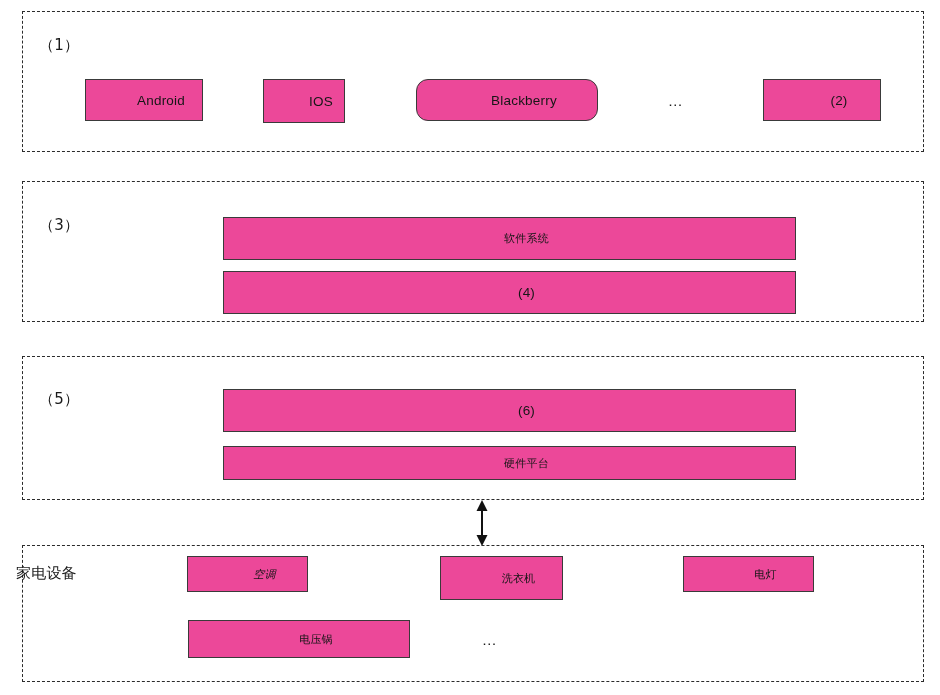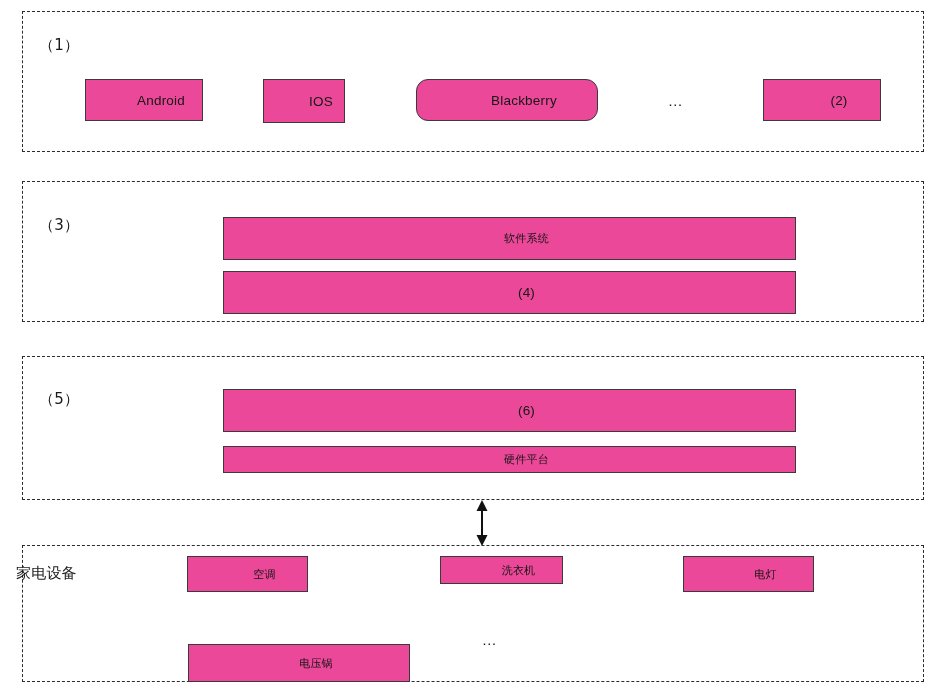--- a/index.html
+++ b/index.html
@@ -104,36 +104,36 @@
   <div class="node cjk" style="left:223px; top:217px; width:573px; height:43px;">软件系统</div>
 
   <div class="node" style="left:223px; top:271px; width:573px; height:43px;">(4)</div>
 
   <div class="panel" style="left:22px; top:356px; width:902px; height:144px;"></div>
 
   <div class="panel-label cjk" style="left:39px; top:392px;">（5）</div>
 
   <div class="node" style="left:223px; top:389px; width:573px; height:43px;">(6)</div>
 
-  <div class="node cjk" style="left:223px; top:446px; width:573px; height:27px;">硬件平台</div>
+  <div class="node cjk" style="left:223px; top:446px; width:573px; height:34px;">硬件平台</div>
 
   <svg class="connector" style="left:470px; top:500px;" width="24" height="46" viewBox="0 0 24 46">
     <line x1="12" y1="7" x2="12" y2="39" stroke="#111111" stroke-width="2"></line>
     <polygon points="12,0 6.5,11 17.5,11" fill="#111111"></polygon>
     <polygon points="12,46 6.5,35 17.5,35" fill="#111111"></polygon>
   </svg>
 
   <div class="panel" style="left:22px; top:545px; width:902px; height:137px;"></div>
 
   <div class="panel-label cjk" style="left:16px; top:566px;">家电设备</div>
 
-  <div class="node cjk" style="left:187px; top:556px; width:121px; height:36px;">空调</div>
+  <div class="node cjk" style="left:187px; top:556px; width:121px; height:36px;font-style:italic;">空调</div>
 
-  <div class="node cjk" style="left:440px; top:556px; width:123px; height:28px;">洗衣机</div>
+  <div class="node cjk" style="left:440px; top:556px; width:123px; height:44px;">洗衣机</div>
 
   <div class="node cjk" style="left:683px; top:556px; width:131px; height:36px;">电灯</div>
 
-  <div class="node cjk" style="left:188px; top:620px; width:222px; height:38px;margin-top:24px;">电压锅</div>
+  <div class="node cjk" style="left:188px; top:620px; width:222px; height:38px;">电压锅</div>
 
   <div class="ellipsis" style="left:474px; top:629px; width:32px; height:20px;">…</div>
 
 
 </div>
 
 </body></html>

